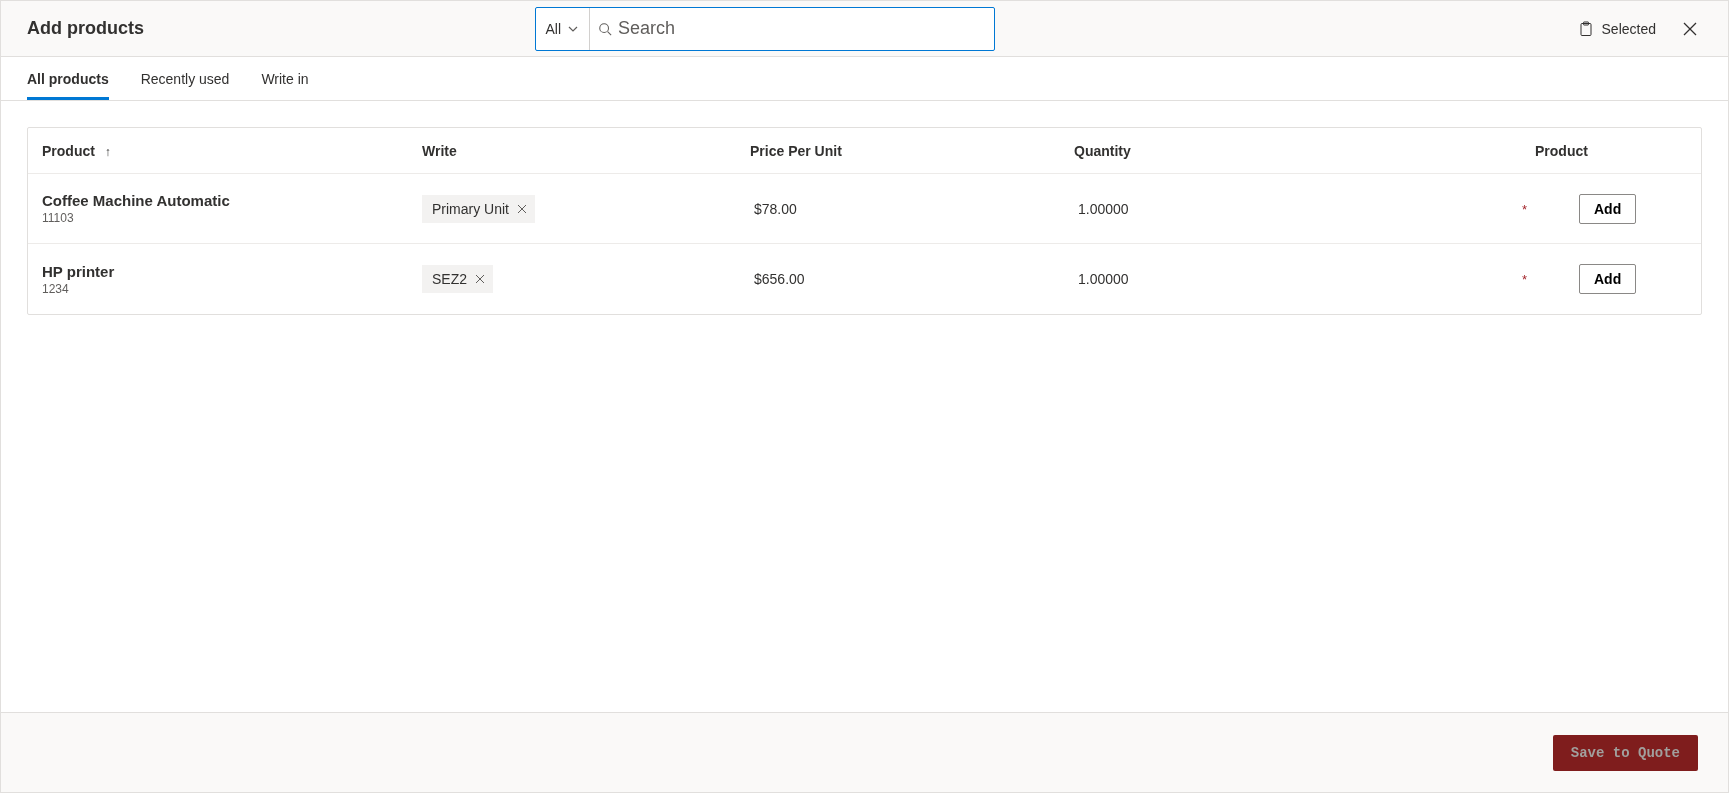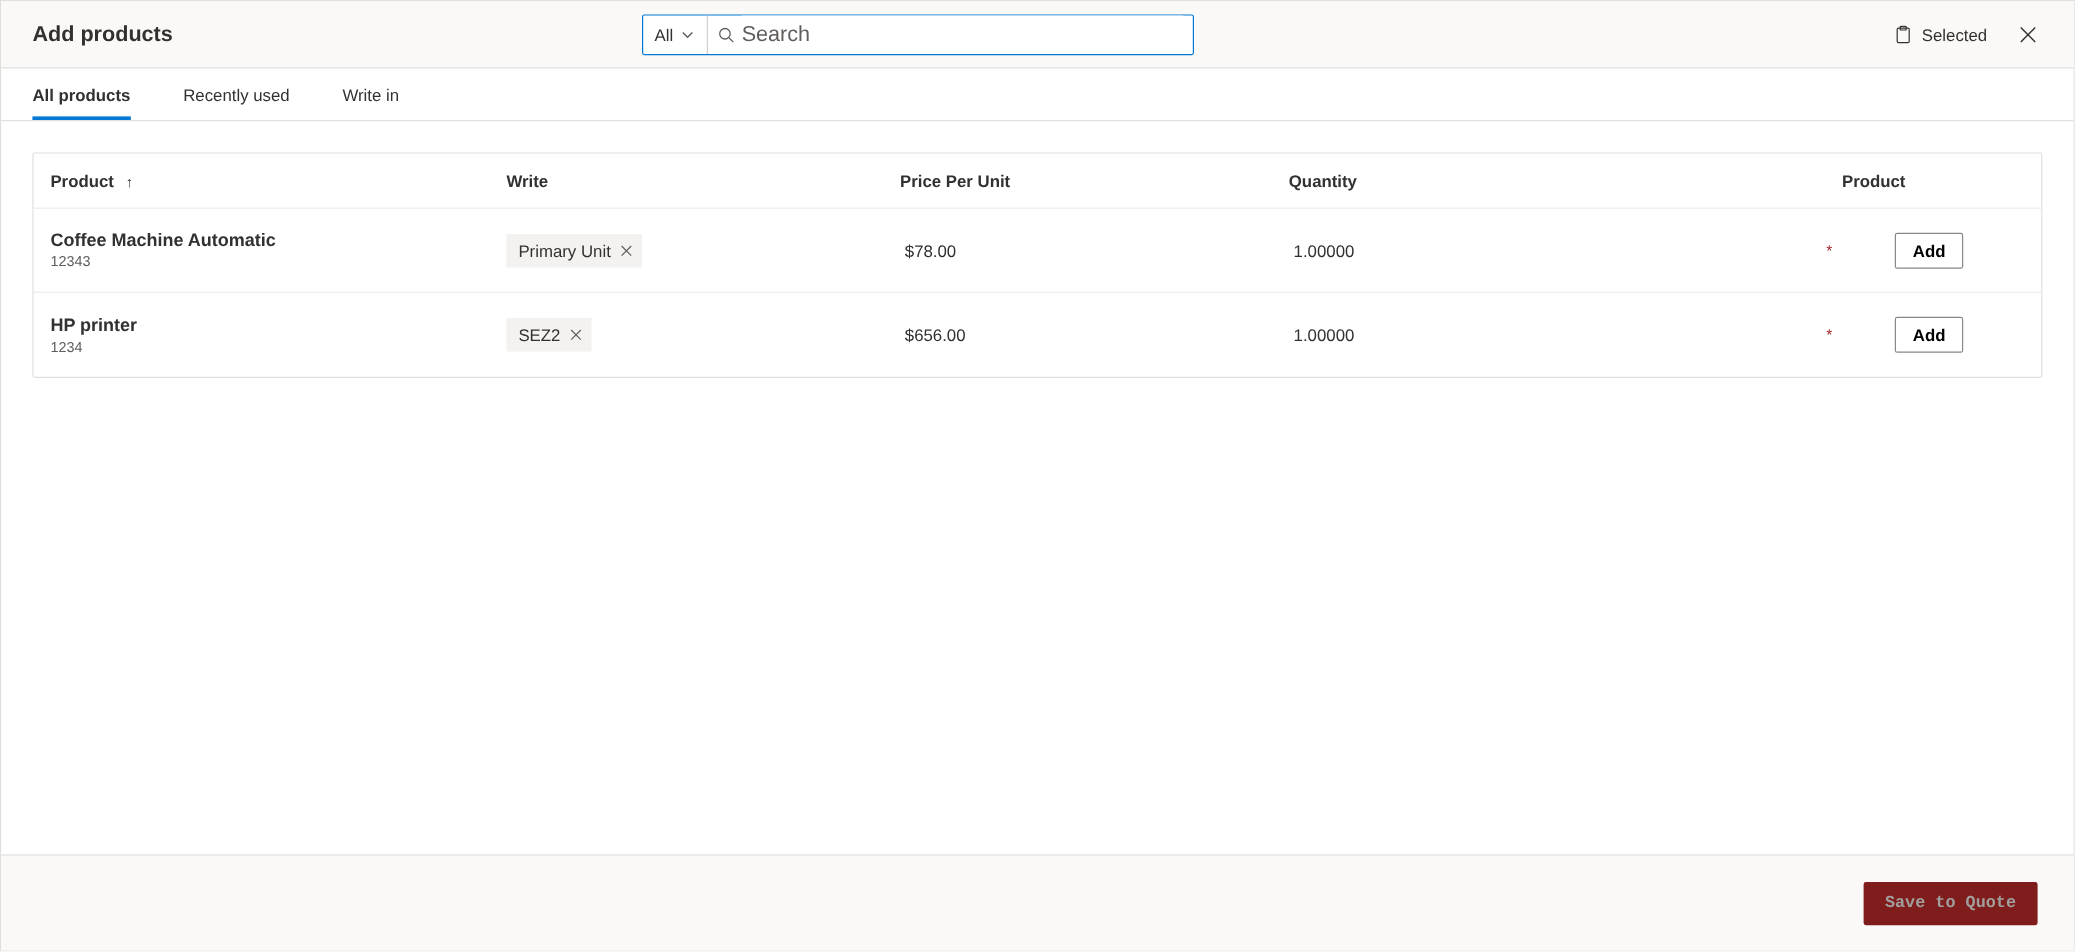--- a/index.html
+++ b/index.html
@@ -35,21 +35,21 @@
     flex: 0 0 auto;
   }
   .search-group {
     position: absolute;
     left: 50%;
     transform: translateX(-50%);
     display: flex;
     border: 1px solid #0078d4;
     border-radius: 2px;
     background: #ffffff;
-    height: 34px;
+    height: 44px;
     width: 460px;
     font-size: 14px;
     margin-left: -100px;
   }
   .search-filter {
     display: flex;
     align-items: center;
     gap: 6px;
     padding: 0 10px;
     border-right: 1px solid #d2d0ce;
@@ -92,21 +92,21 @@
     width: 24px;
     height: 24px;
   }
   
   .tabbar {
     height: 44px;
     border-bottom: 1px solid #e1dfdd;
     display: flex;
     align-items: stretch;
     padding: 0 26px;
-    gap: 44px;
+    gap: 32px;
     font-size: 14px;
   }
   .tab {
     display: flex;
     align-items: center;
     cursor: pointer;
     border-bottom: 3px solid transparent;
     padding-top: 3px;
   }
   .tab.active {
@@ -270,21 +270,21 @@
         </div>
         <div class="col-unit"><span>Write</span></div>
         <div class="col-price"><span>Price Per Unit</span></div>
         <div class="col-qty"><span>Quantity</span></div>
         <div class="col-act"><span>Product</span></div>
       </div>
 
       <div class="row body">
         <div class="col-product">
           <span class="pname">Coffee Machine Automatic</span>
-          <span class="pcode">12343</span>
+          <span class="pcode">11103</span>
         </div>
         <div class="col-unit">
           <span class="chip">
             <span>Primary Unit</span>
             <span class="x">
               <svg width="10" height="10" viewBox="0 0 10 10">
                   <line x1="1" y1="1" x2="9" y2="9" stroke="#605e5c" stroke-width="1"></line>
                   <line x1="9" y1="1" x2="1" y2="9" stroke="#605e5c" stroke-width="1"></line>
                 </svg>
             </span>

